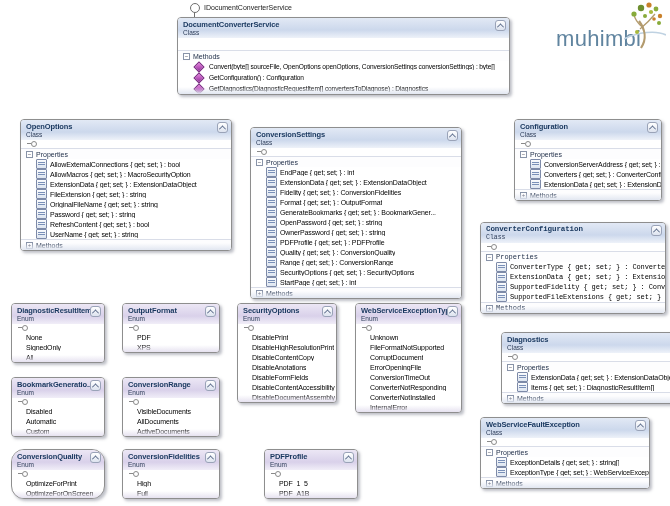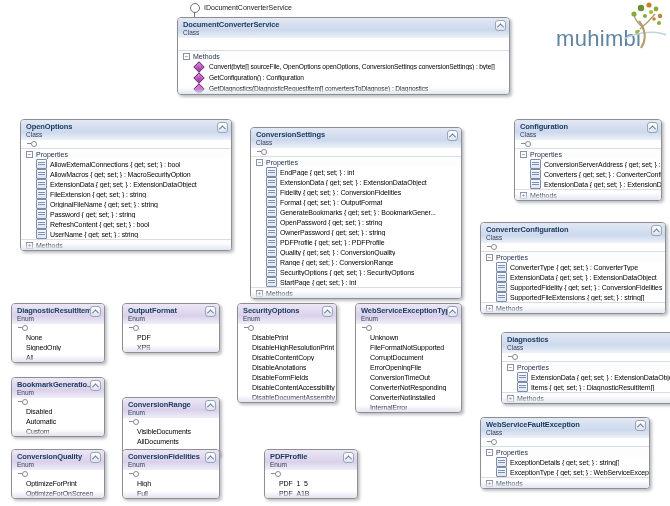--- a/index.html
+++ b/index.html
@@ -232,21 +232,21 @@
       </div>
       <div class="row">
         <span class="picon"></span>
         <span class="mtxt">ExtensionData { get; set; } : ExtensionDataObject</span>
       </div>
       <div class="sect">
         <span class="exp">+</span>
         <span>Methods</span>
       </div>
     </div>
-    <div class="box class" style="left: 480px; top: 222px; width: 186px;">
+    <div class="box class" style="left: 480px; top: 222px; width: 186px; font-family: Liberation Mono, monospace;">
       <div class="hdr">
         <div class="title">ConverterConfiguration</div>
         <div class="kind">Class</div>
         <button class="collapse-btn">
           <span class="chev"></span>
         </button>
       </div>
       <div class="lolli-row">
         <span class="lolli"></span>
       </div>
@@ -453,42 +453,42 @@
       <div class="row">
         <span class="mtxt">Disabled</span>
       </div>
       <div class="row">
         <span class="mtxt">Automatic</span>
       </div>
       <div class="row">
         <span class="mtxt">Custom</span>
       </div>
     </div>
-    <div class="box enum" style="left: 122px; top: 377px; width: 98px; margin-top: 20px;">
+    <div class="box enum" style="left: 122px; top: 377px; width: 98px;">
       <div class="hdr">
         <div class="title">ConversionRange</div>
         <div class="kind">Enum</div>
         <button class="collapse-btn">
           <span class="chev"></span>
         </button>
       </div>
       <div class="lolli-row">
         <span class="lolli"></span>
       </div>
       <div class="row">
         <span class="mtxt">VisibleDocuments</span>
       </div>
       <div class="row">
         <span class="mtxt">AllDocuments</span>
       </div>
       <div class="row">
         <span class="mtxt">ActiveDocuments</span>
       </div>
     </div>
-    <div class="box enum" style="left: 11px; top: 449px; width: 94px;">
+    <div class="box enum" style="left: 11px; top: 449px; width: 94px; border-radius: 13px;">
       <div class="hdr">
         <div class="title">ConversionQuality</div>
         <div class="kind">Enum</div>
         <button class="collapse-btn">
           <span class="chev"></span>
         </button>
       </div>
       <div class="lolli-row">
         <span class="lolli"></span>
       </div>

